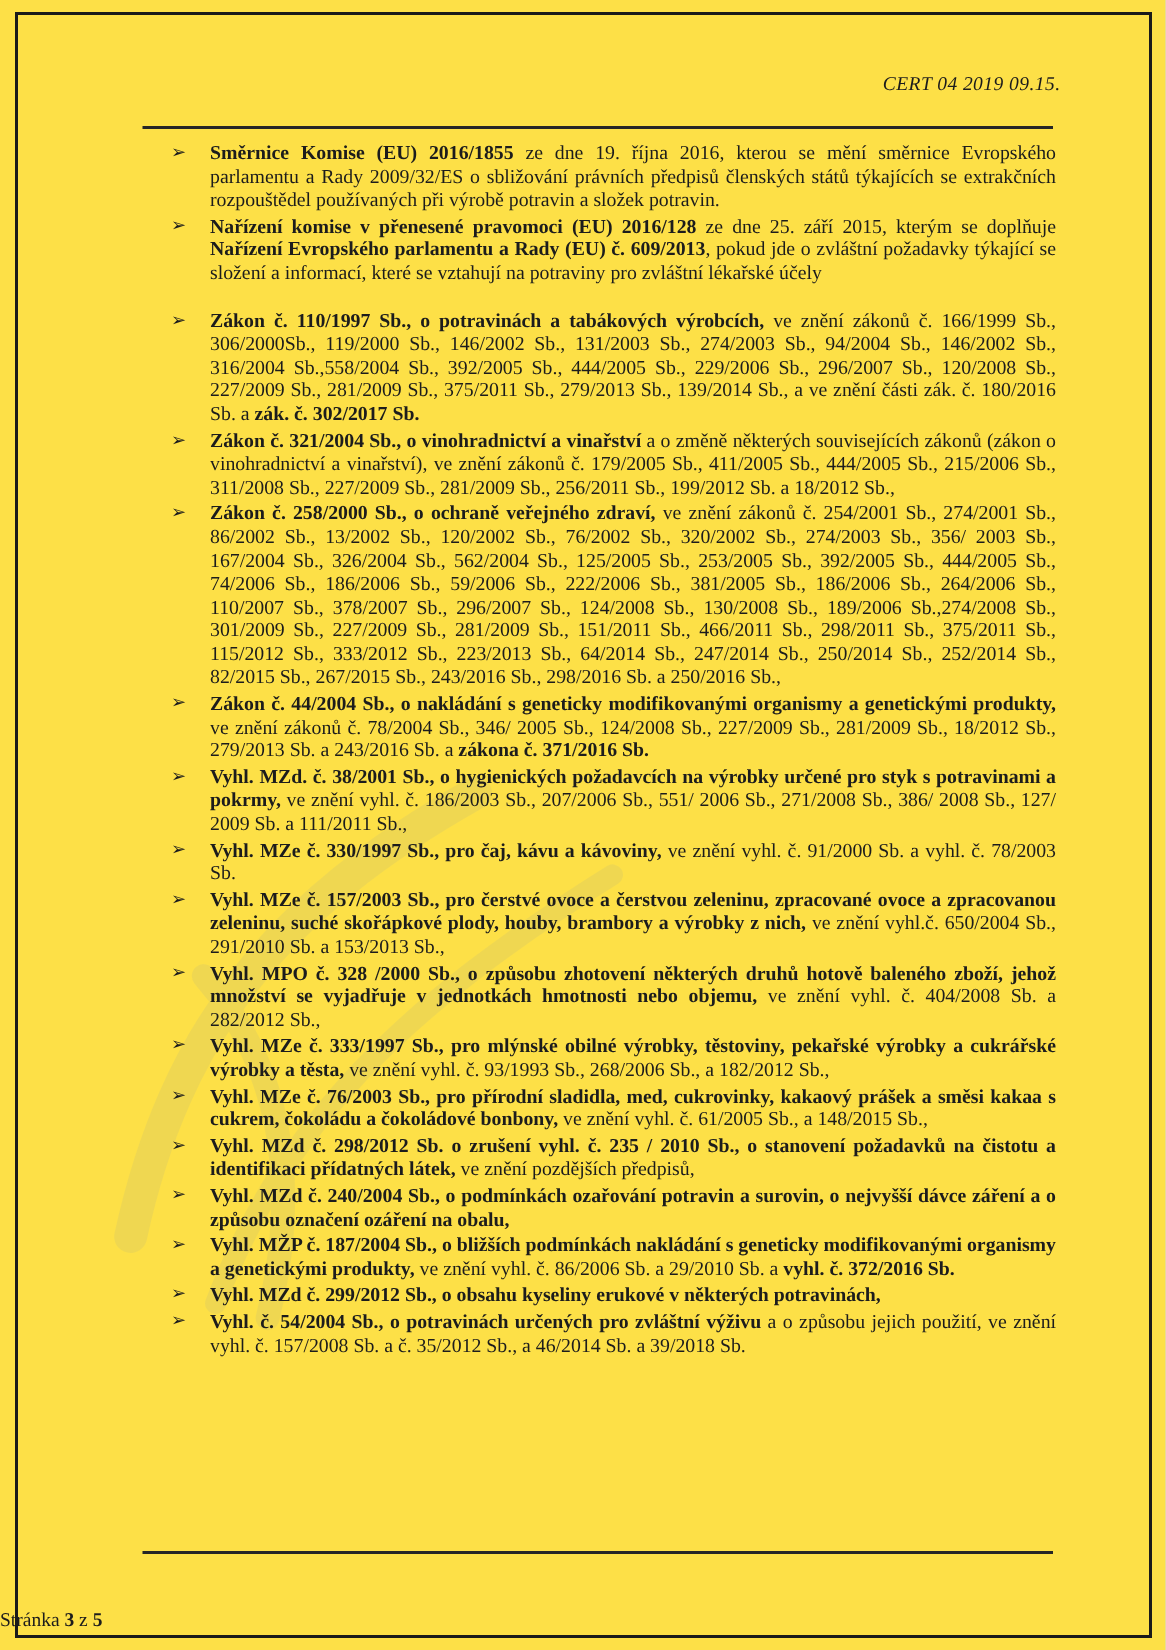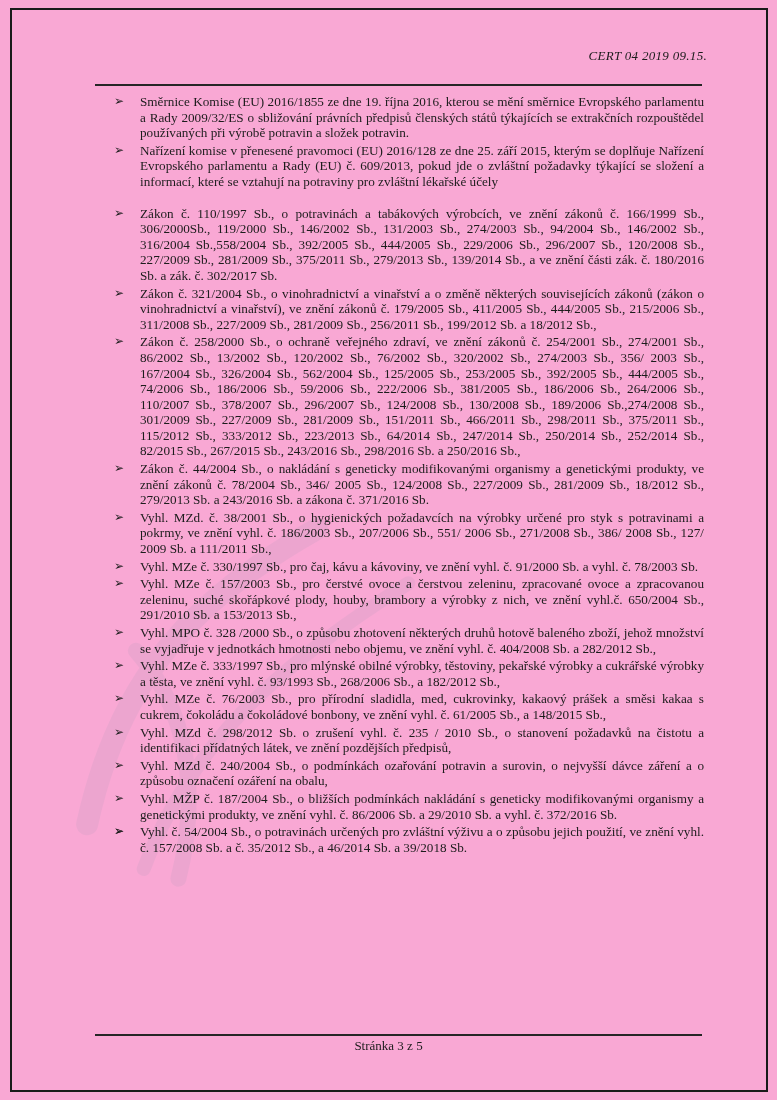--- a/index.html
+++ b/index.html
@@ -1,21 +1,21 @@
 <!DOCTYPE html>
 <html><head>
 <meta charset="utf-8">
 <style>
   html, body { margin: 0; padding: 0; background: #d8d8d4; }
   .page {
     position: relative;
     width: 777px;
     height: 1100px;
     margin: 0 auto;
-    background: #f9a8d4;
+    background: #fde047;
     font-family: "Liberation Serif", serif;
     color: #1c1c1c;
     overflow: hidden;
   }
   .scan-frame {
     position: absolute;
     left: 10px; top: 8px; right: 9px; bottom: 8px;
     border: 2px solid #1a1a1a;
     pointer-events: none;
   }
@@ -47,35 +47,35 @@
     position: relative;
     padding-left: 28px;
     margin-bottom: 2px;
   }
   .bullet {
     position: absolute;
     left: 2px;
     top: 0;
     font-size: 12px;
   }
-  .b { font-weight: normal; }
+  .b { font-weight: bold; }
   .group-gap { height: 14px; }
   .footer-rule {
     position: absolute;
     top: 1034px;
     left: 95px;
     width: 607px;
     border-top: 2px solid #262626;
   }
   .page-footer {
     position: absolute;
-    top: 1038px;
+    top: 1072px;
     left: 0;
     width: 100%;
-    text-align: center;
+    text-align: left;
     font-size: 13px;
   }
   .watermark {
     position: absolute;
     left: 30px;
     top: 470px;
     width: 420px;
     height: 420px;
     opacity: 0.10;
     transform: rotate(-18deg);
@@ -112,21 +112,21 @@
         <div class="item"><span class="bullet">➢</span><span class="b">Zákon č. 44/2004 Sb., o nakládání s geneticky modifikovanými organismy a genetickými produkty,</span><span> ve znění zákonů č. 78/2004 Sb., 346/ 2005 Sb., 124/2008 Sb., 227/2009 Sb., 281/2009 Sb., 18/2012 Sb., 279/2013 Sb. a 243/2016 Sb. a </span><span class="b">zákona č. 371/2016 Sb.</span></div>
         <div class="item"><span class="bullet">➢</span><span class="b">Vyhl. MZd. č. 38/2001 Sb., o hygienických požadavcích na výrobky určené pro styk s potravinami a pokrmy,</span><span> ve znění vyhl. č. 186/2003 Sb., 207/2006 Sb., 551/ 2006 Sb., 271/2008 Sb., 386/ 2008 Sb., 127/ 2009 Sb. a 111/2011 Sb.,</span></div>
         <div class="item"><span class="bullet">➢</span><span class="b">Vyhl. MZe č. 330/1997 Sb., pro čaj, kávu a kávoviny,</span><span> ve znění vyhl. č. 91/2000 Sb. a vyhl. č. 78/2003 Sb.</span></div>
         <div class="item"><span class="bullet">➢</span><span class="b">Vyhl. MZe č. 157/2003 Sb., pro čerstvé ovoce a čerstvou zeleninu, zpracované ovoce a zpracovanou zeleninu, suché skořápkové plody, houby, brambory a výrobky z nich,</span><span> ve znění vyhl.č. 650/2004 Sb., 291/2010 Sb. a 153/2013 Sb.,</span></div>
         <div class="item"><span class="bullet">➢</span><span class="b">Vyhl. MPO č. 328 /2000 Sb., o způsobu zhotovení některých druhů hotově baleného zboží, jehož množství se vyjadřuje v jednotkách hmotnosti nebo objemu,</span><span> ve znění vyhl. č. 404/2008 Sb. a 282/2012 Sb.,</span></div>
         <div class="item"><span class="bullet">➢</span><span class="b">Vyhl. MZe č. 333/1997 Sb., pro mlýnské obilné výrobky, těstoviny, pekařské výrobky a cukrářské výrobky a těsta,</span><span> ve znění vyhl. č. 93/1993 Sb., 268/2006 Sb., a 182/2012 Sb.,</span></div>
         <div class="item"><span class="bullet">➢</span><span class="b">Vyhl. MZe č. 76/2003 Sb., pro přírodní sladidla, med, cukrovinky, kakaový prášek a směsi kakaa s cukrem, čokoládu a čokoládové bonbony,</span><span> ve znění vyhl. č. 61/2005 Sb., a 148/2015 Sb.,</span></div>
         <div class="item"><span class="bullet">➢</span><span class="b">Vyhl. MZd č. 298/2012 Sb. o zrušení vyhl. č. 235 / 2010 Sb., o stanovení požadavků na čistotu a identifikaci přídatných látek,</span><span> ve znění pozdějších předpisů,</span></div>
         <div class="item"><span class="bullet">➢</span><span class="b">Vyhl. MZd č. 240/2004 Sb., o podmínkách ozařování potravin a surovin, o nejvyšší dávce záření a o způsobu označení ozáření na obalu,</span></div>
         <div class="item"><span class="bullet">➢</span><span class="b">Vyhl. MŽP č. 187/2004 Sb., o bližších podmínkách nakládání s geneticky modifikovanými organismy a genetickými produkty,</span><span> ve znění vyhl. č. 86/2006 Sb. a 29/2010 Sb. a </span><span class="b">vyhl. č. 372/2016 Sb.</span></div>
-        <div class="item"><span class="bullet">➢</span></div>
+        <div class="item"><span class="bullet">➢</span><span class="b">Vyhl. MZd č. 299/2012 Sb., o obsahu kyseliny erukové v některých potravinách,</span></div>
         <div class="item"><span class="bullet">➢</span><span class="b">Vyhl. č. 54/2004 Sb., o potravinách určených pro zvláštní výživu</span><span> a o způsobu jejich použití, ve znění vyhl. č. 157/2008 Sb. a č. 35/2012 Sb., a 46/2014 Sb. a 39/2018 Sb.</span></div>
       </div>
   </div>
 
   <div class="footer-rule"></div>
 
   <div class="page-footer">
     <span>Stránka</span>
     <span class="b">3</span>
     <span>z</span>

